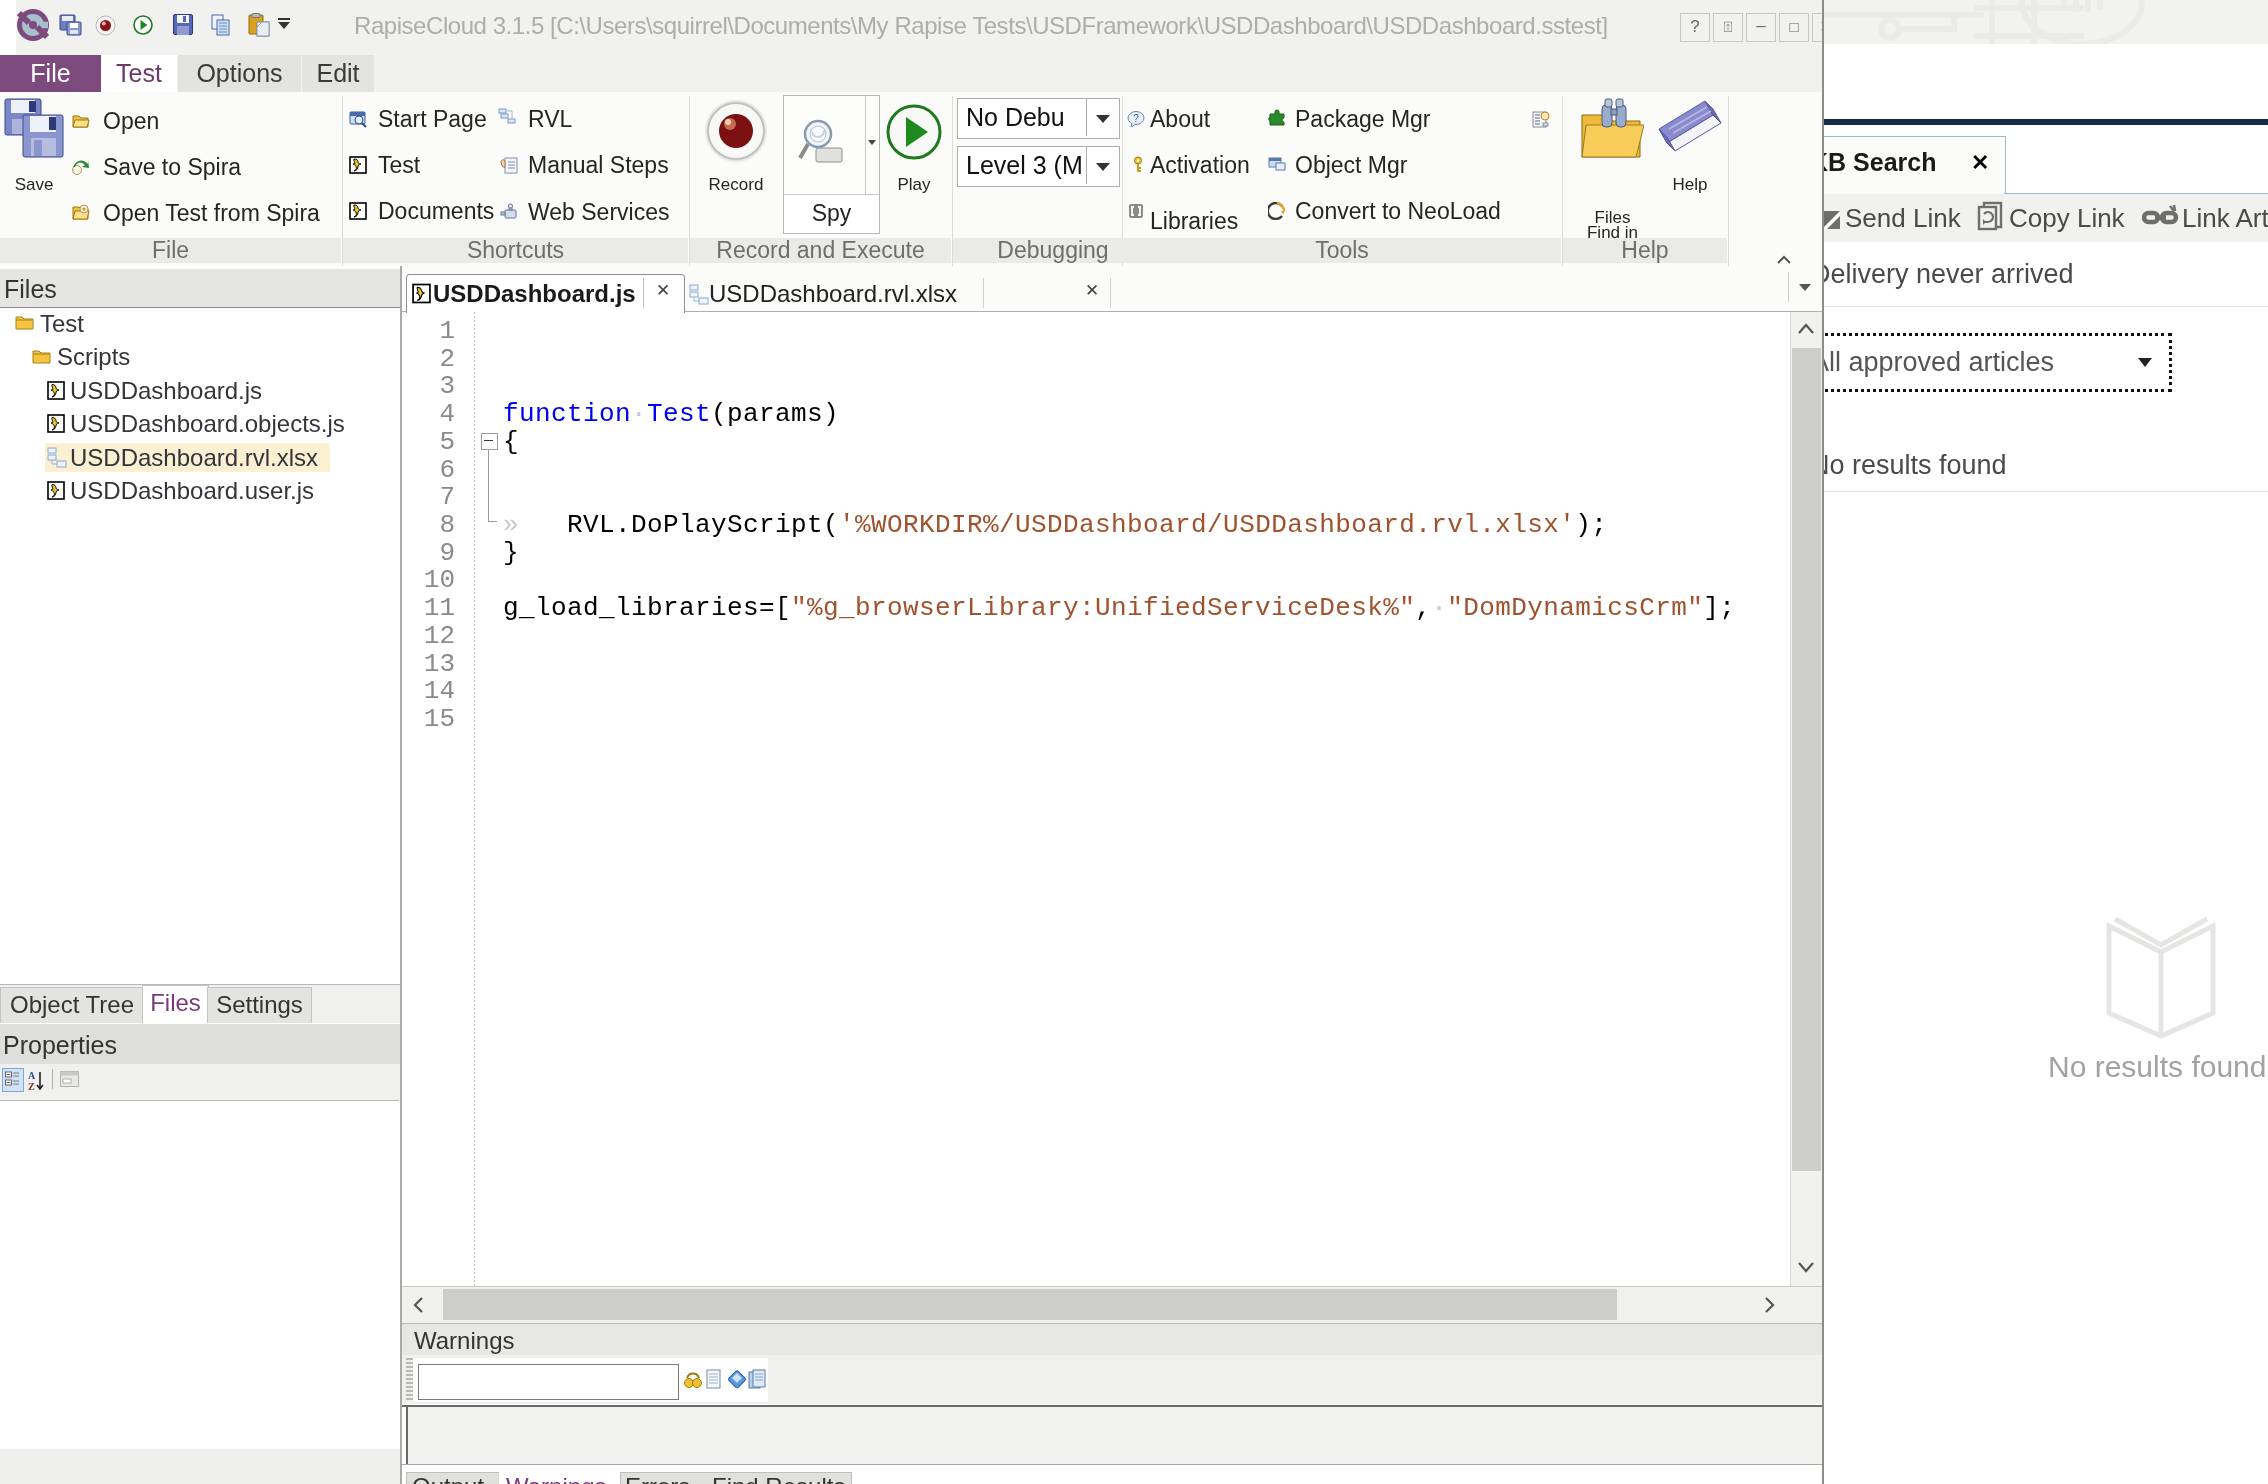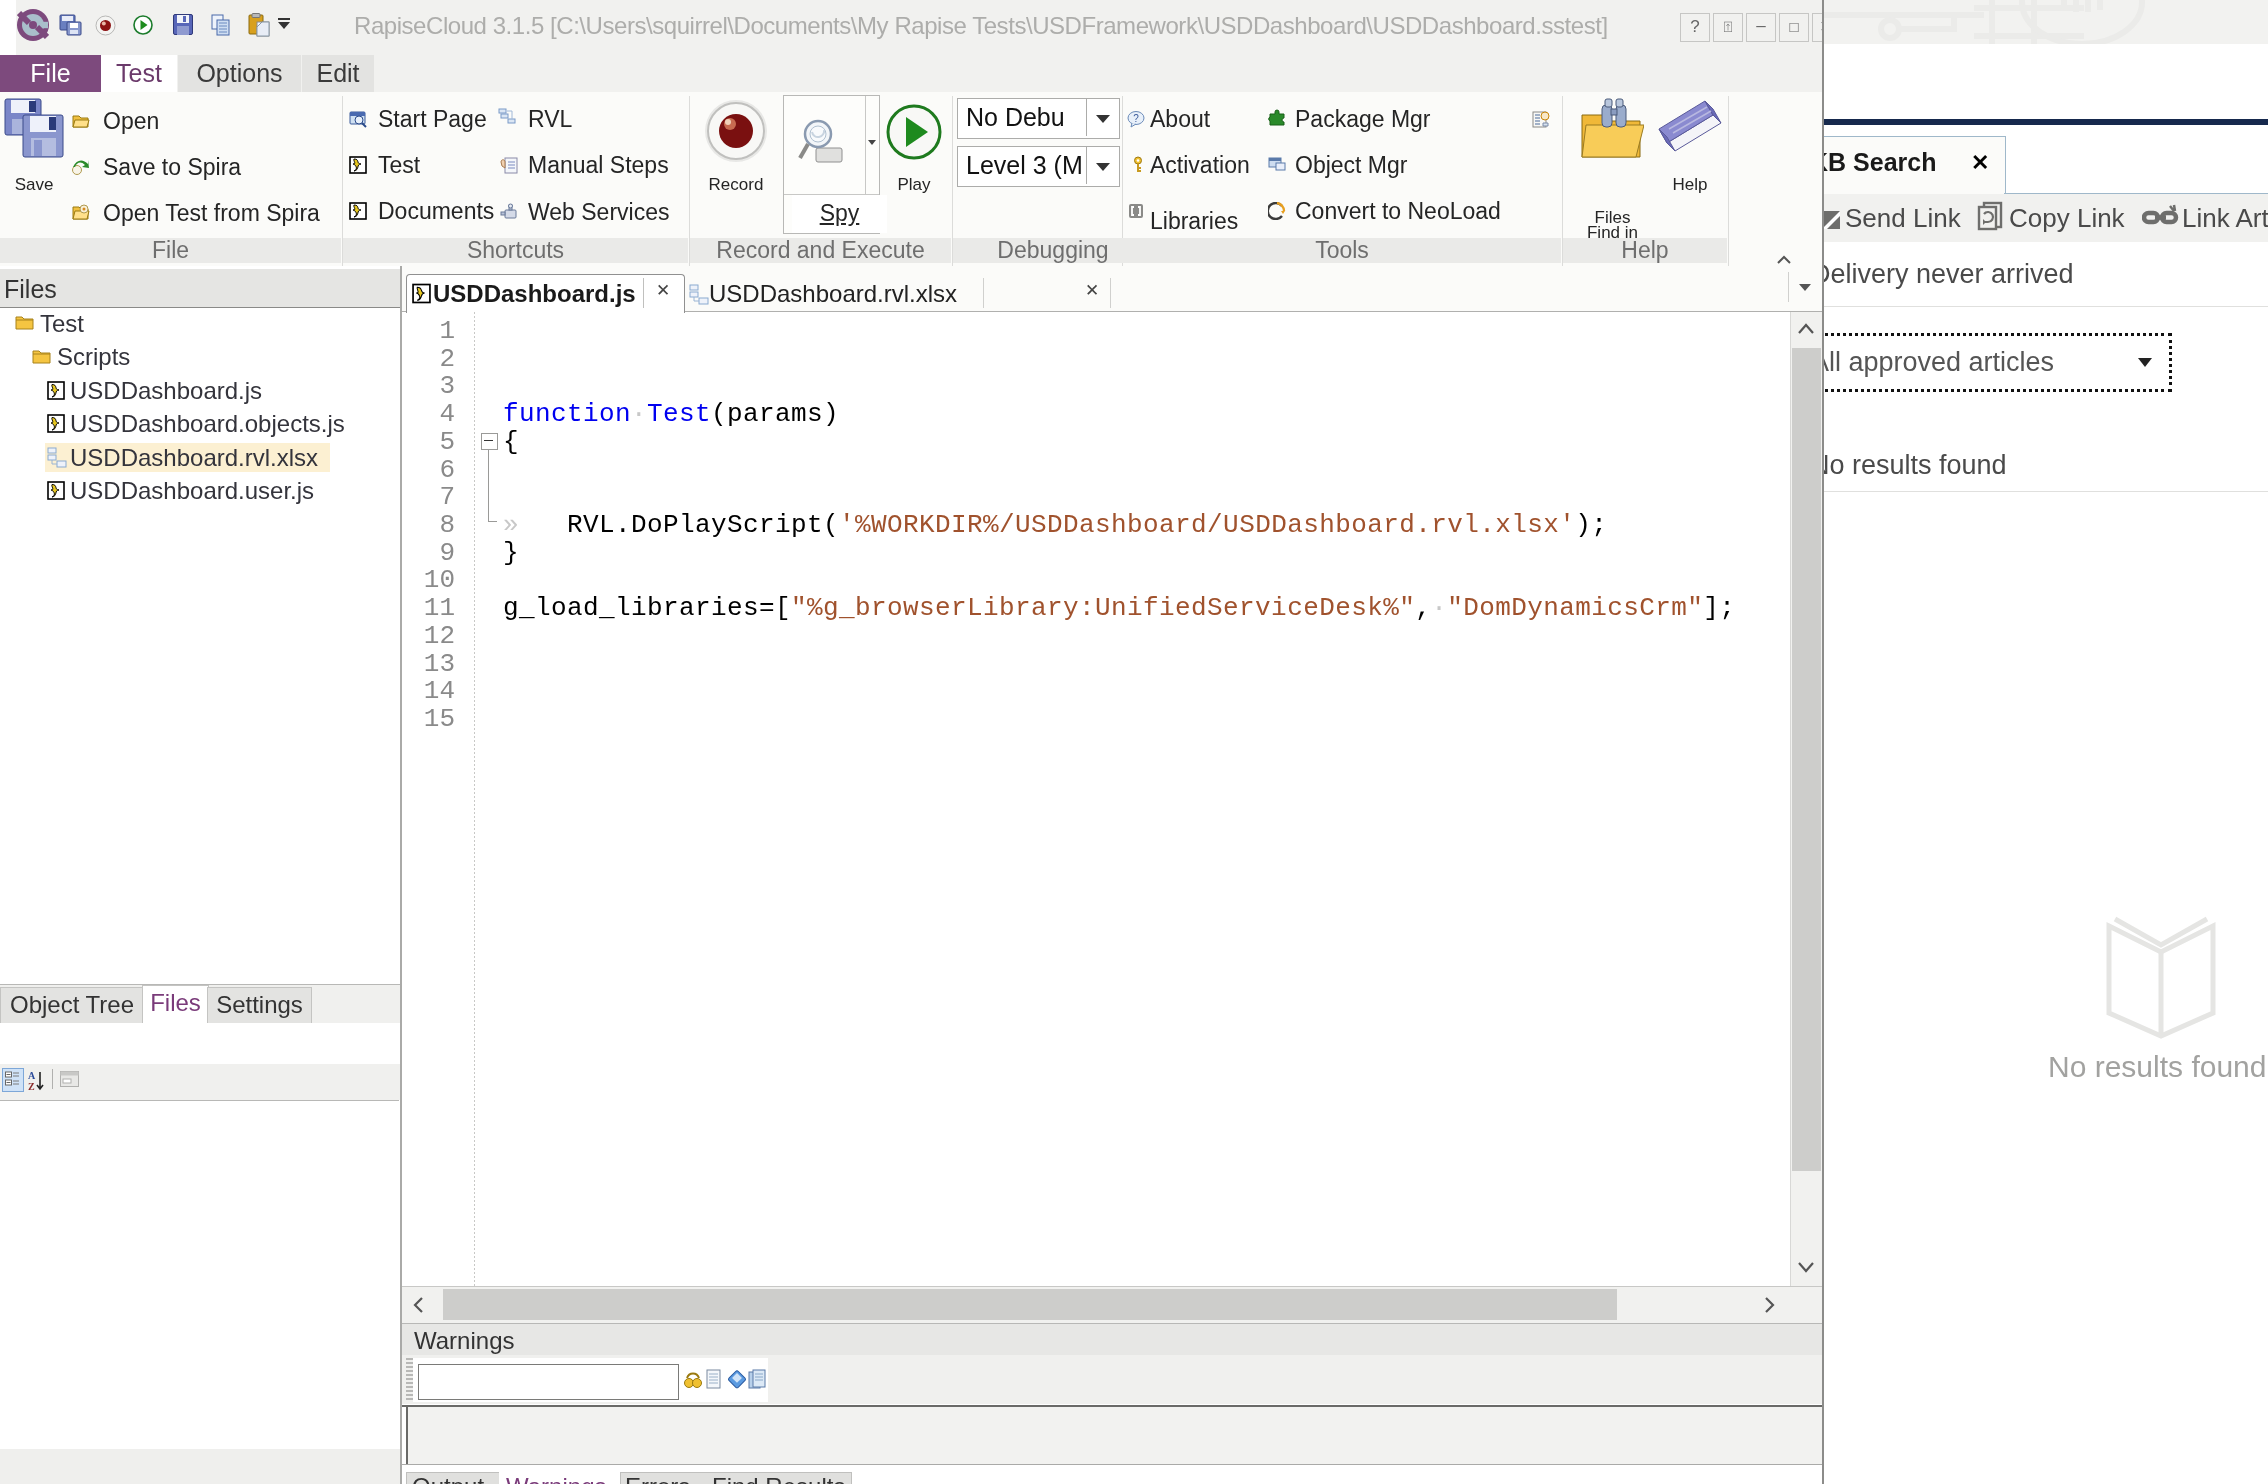--- a/index.html
+++ b/index.html
@@ -204,21 +204,21 @@
     <svg class="abs" style="left:14px;top:22px" width="48" height="48" viewBox="0 0 48 48">
       <rect x="18" y="30" width="26" height="14" rx="2" fill="#e0e0de" stroke="#909090"></rect>
       <circle cx="20" cy="16" r="13" fill="#eef2f8" fill-opacity="0.7" stroke="#8a9ab0" stroke-width="2.5"></circle>
       <circle cx="20" cy="16" r="8" fill="#f8fafc" stroke="#b0c0d0"></circle>
       <path d="M10 26 L2 40" stroke="#8a8a88" stroke-width="4"></path>
       <path d="M26 12 a6 6 0 0 1 -12 2" fill="none" stroke="#c8d4e0" stroke-width="2"></path>
     </svg>
     <div class="abs" style="left:81px;top:0;width:1px;height:98px;background:#c8c8c6;"></div>
     <div class="abs" style="left:84px;top:44px;width:0;height:0;border-left:4px solid transparent;border-right:4px solid transparent;border-top:5px solid #444;"></div>
     <div class="abs" style="left:0;top:98px;width:95px;height:1px;background:#c8c8c6;"></div>
-    <div class="abs" style="left:8px;top:99px;width:95px;height:38px;background:#fff;text-align:center;font-size:23px;color:#252525;line-height:36px;text-decoration:underline;">Spy</div>
+    <div class="abs" style="left:0;top:99px;width:95px;height:38px;background:#fff;text-align:center;font-size:23px;color:#252525;line-height:36px;">Spy</div>
   </div>
   <svg class="abs" style="left:886px;top:12px" width="56" height="56" viewBox="0 0 56 56">
     <circle cx="28" cy="28" r="26" fill="#f8f8f6" stroke="#1e7a1e" stroke-width="3"></circle>
     <path d="M20 13 L42 28 L20 43 Z" fill="#1e8a1e"></path>
   </svg>
   <div class="biglab" style="left:880px;top:83px;width:68px;">Play</div>
 
   <div class="abs" style="left:957px;top:6px;width:161px;height:39px;background:#fff;border:1px solid #acacaa;">
     <div class="abs" style="left:8px;top:4px;font-size:25px;color:#111;">No Debu</div>
     <div class="abs" style="left:128px;top:0;width:32px;height:37px;border-left:1px solid #acacaa;"></div>
@@ -338,20 +338,23 @@
   <svg class="abs" style="left:47px;top:215px" width="18" height="19" viewBox="0 0 18 19">
     <rect x="1" y="1" width="16" height="17" fill="#fff" stroke="#000" stroke-width="1.6"></rect>
     <path d="M5 3.5 C11 3.5 7 9 12 9 C7 9 11 15 5 16 C10 14 6 9 4 9 C8 9 4 5.5 5 3.5Z" fill="#e8c820" stroke="#000" stroke-width="1"></path>
   </svg>
   <div class="treerow" style="left:70px;top:208px;">USDDashboard.user.js</div>
 
   <div class="abs" style="left:0;top:718px;width:400px;height:38px;background:#f0f0ee;border-top:1px solid #b8b8b6;"></div>
   <div class="abs" style="left:0;top:721px;width:142px;height:35px;background:#e3e3e1;border:1px solid #c4c4c2;border-bottom:none;font-size:24px;color:#333;text-align:center;line-height:34px;">Object Tree</div>
   <div class="abs" style="left:142px;top:719px;width:65px;height:37px;background:#fff;border:1px solid #c4c4c2;border-bottom:none;font-size:24px;color:#7a3b7a;text-align:center;line-height:34px;">Files</div>
   <div class="abs" style="left:207px;top:721px;width:103px;height:35px;background:#e3e3e1;border:1px solid #c4c4c2;border-bottom:none;font-size:24px;color:#333;text-align:center;line-height:34px;">Settings</div>
+  <div class="abs hdr" style="left:0;top:758px;width:400px;height:40px;background:#dededc;">
+    <div class="abs" style="left:3px;top:7px;">Properties</div>
+  </div>
 
   <div class="abs" style="left:0;top:798px;width:400px;height:36px;background:#f0f0ee;"></div>
   <div class="abs" style="left:2px;top:802px;width:20px;height:22px;background:#cfe2f7;border:1px solid #7da7d8;"></div>
   <svg class="abs" style="left:5px;top:805px" width="15" height="16" viewBox="0 0 15 16">
     <rect x="0.5" y="1" width="6" height="5" fill="#fff" stroke="#666"></rect>
       <line x1="1.5" y1="3.5" x2="5.5" y2="3.5" stroke="#666"></line>
     <rect x="0.5" y="9" width="6" height="5" fill="#fff" stroke="#666"></rect>
       <line x1="1.5" y1="11.5" x2="5.5" y2="11.5" stroke="#666"></line>
     <g stroke="#7a7a7a">
         <line x1="8" y1="2" x2="14" y2="2"></line>

